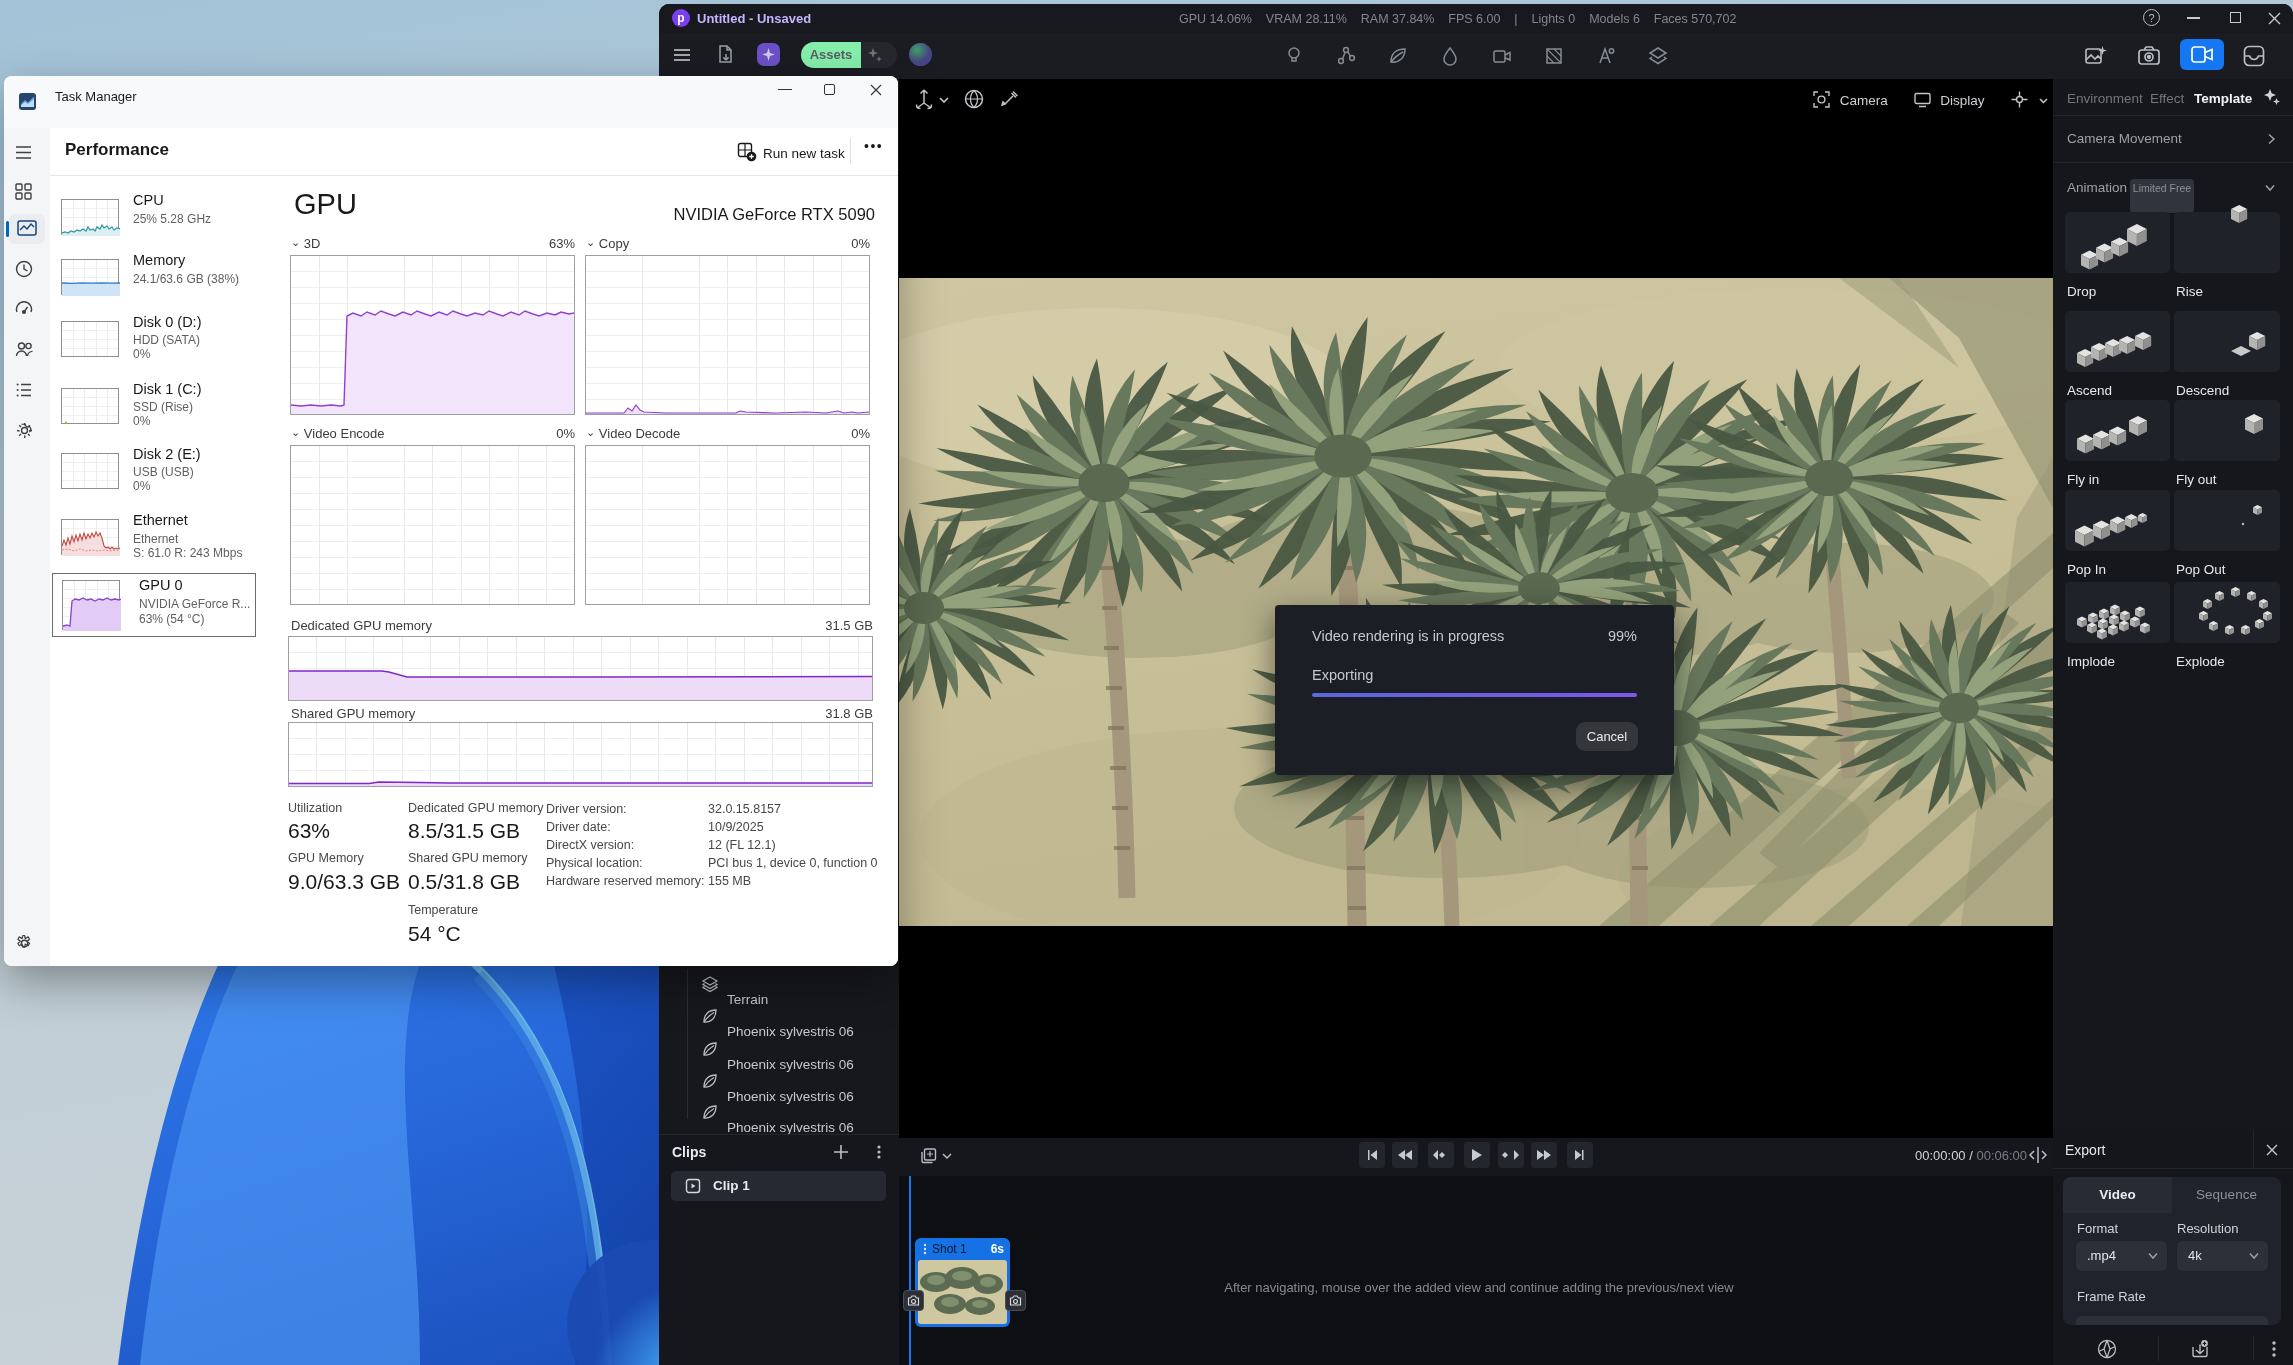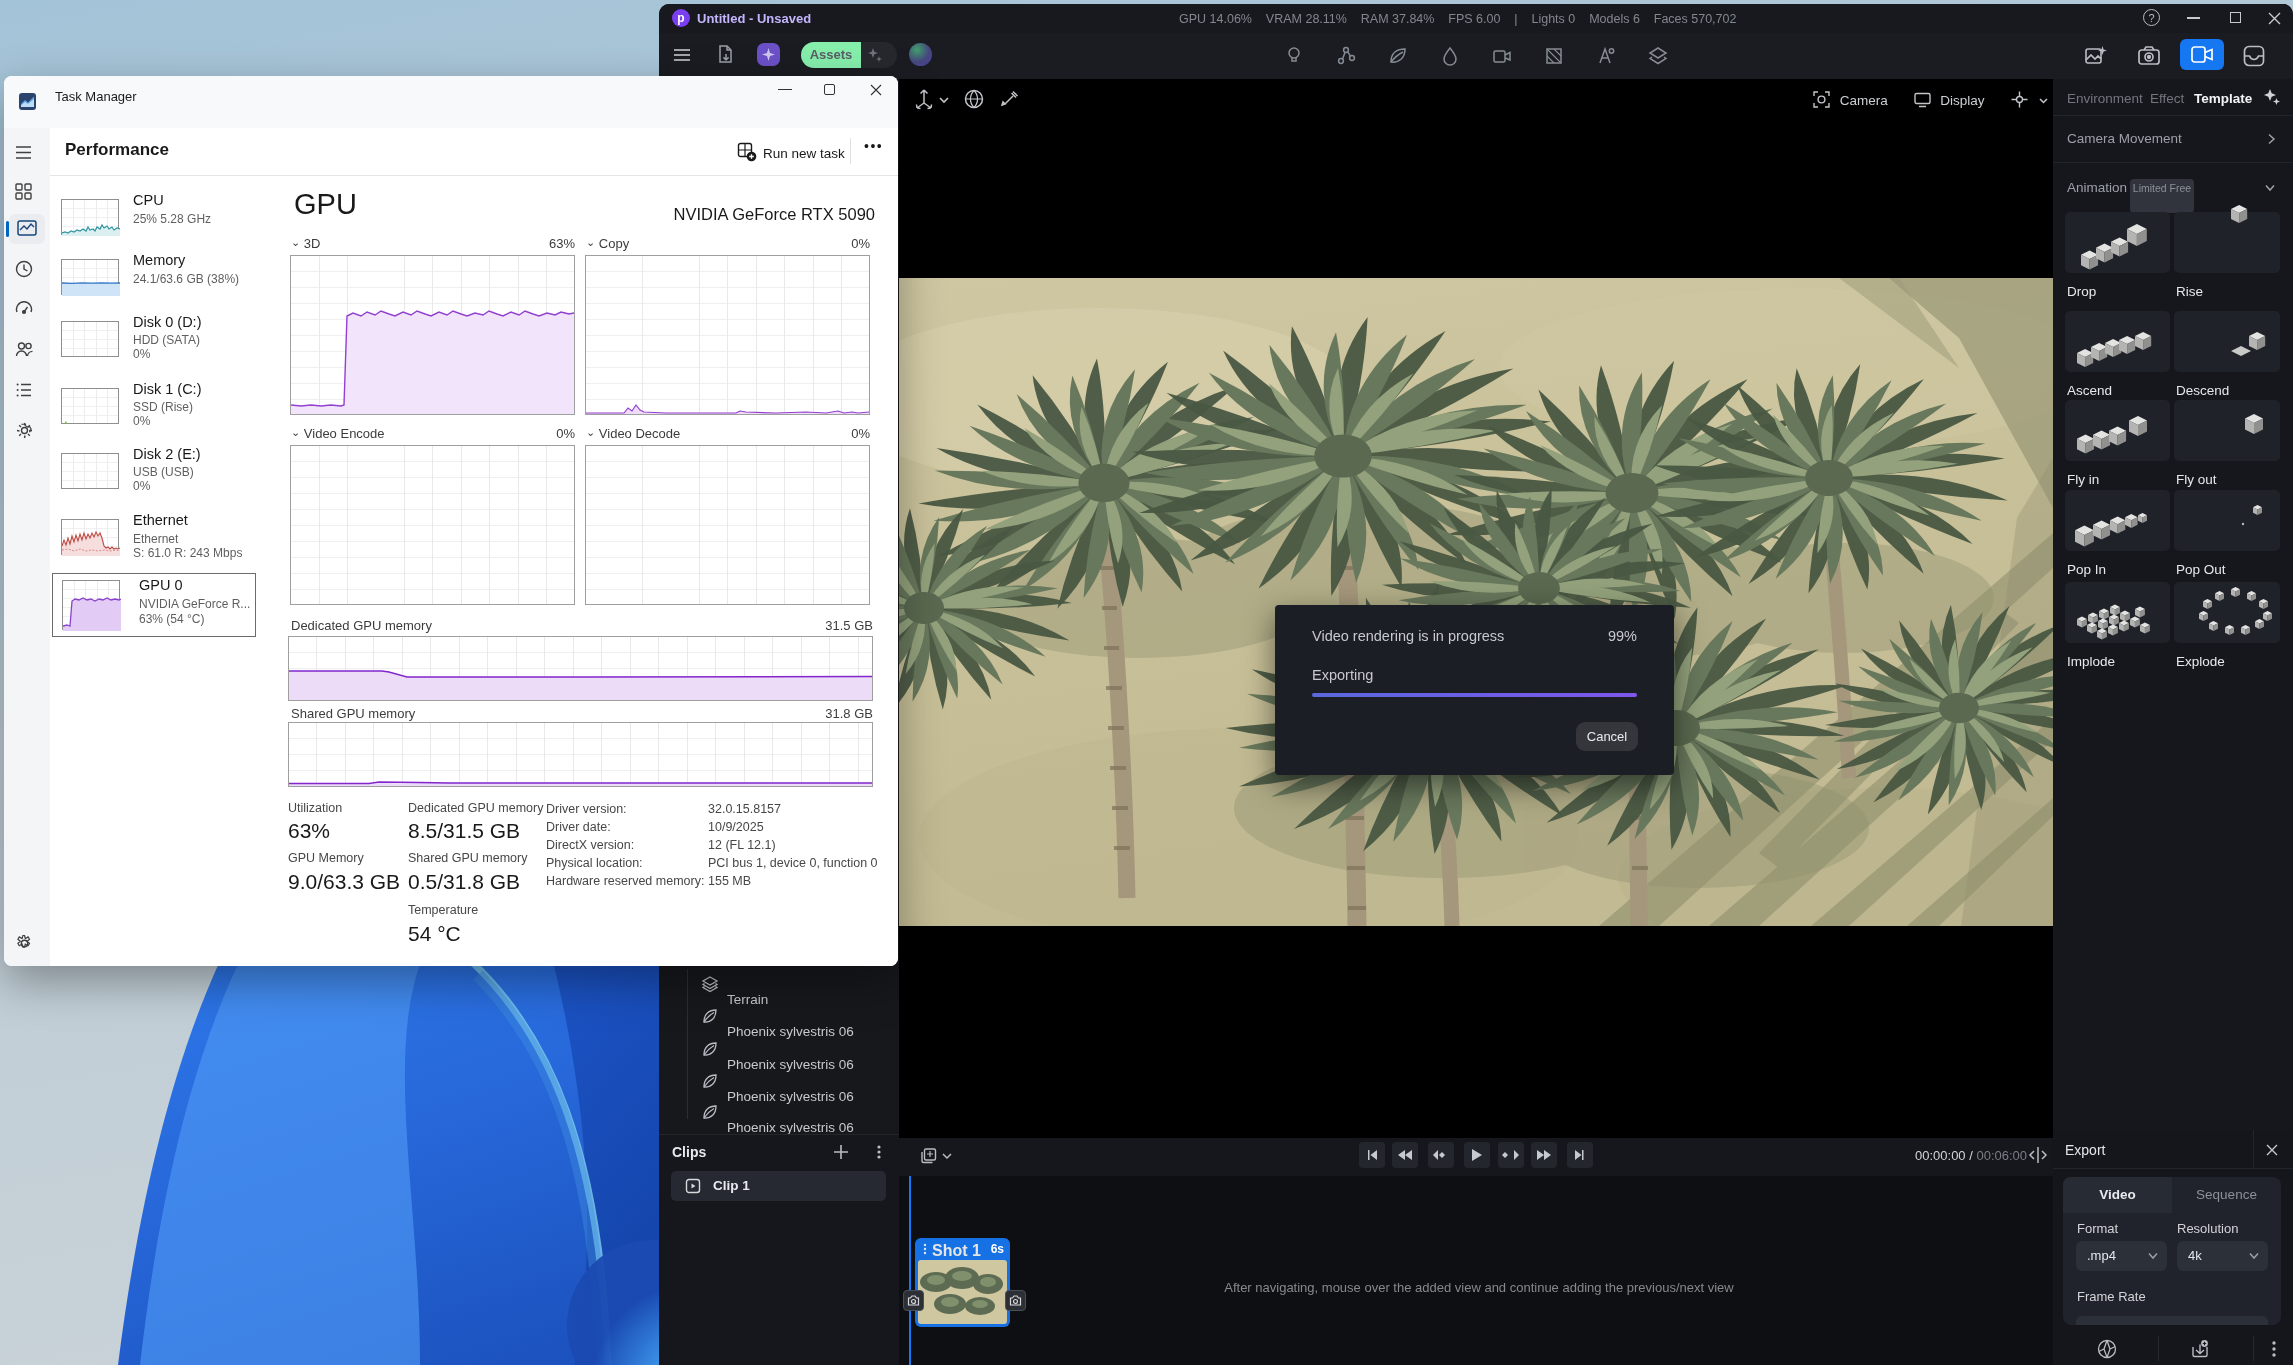--- a/index.html
+++ b/index.html
@@ -520,21 +520,21 @@
         <path d="M11,2 v16 M7,6 L3,10 L7,14 M15,6 L19,10 L15,14"></path>
       </svg>
     <div class="abs" style="left:10px;top:42px;width:2px;height:189px;background:#1779f2;"></div>
     <div class="abs" style="left:300px;top:146px;width:560px;text-align:center;color:#84898f;font-size:13px;">After navigating, mouse over the added view and continue adding the previous/next view</div>
     <div class="abs" style="left:16px;top:104px;width:95px;height:89px;background:#1671e4;border-radius:6px;">
       <svg class="abs" style="left:4px;top:5px;" width="12" height="12" viewBox="0 0 12 12" fill="#dce8fa">
           <circle cx="6" cy="2" r="1.2"></circle>
           <circle cx="6" cy="6" r="1.2"></circle>
           <circle cx="6" cy="10" r="1.2"></circle>
         </svg>
-      <div class="abs" style="left:17px;top:4px;color:#e5e5e5;font-size:16px;font-weight:bold;">Shot 1</div>
+      <div class="abs" style="left:17px;top:4px;color:#0f172a;font-size:12px;font-weight:normal;">Shot 1</div>
       <div class="abs" style="right:6px;top:4px;color:#fff;font-size:12px;font-weight:bold;">6s</div>
       <div class="abs" style="left:3px;top:22px;width:89px;height:64px;border-radius:3px;overflow:hidden;">
         <svg width="89" height="64" viewBox="0 0 89 64">
           <rect width="89" height="64" fill="#cfc7a0"></rect>
           <g fill="#5c6b52">
             <ellipse cx="18" cy="22" rx="16" ry="10"></ellipse>
             <ellipse cx="44" cy="18" rx="17" ry="11"></ellipse>
             <ellipse cx="70" cy="24" rx="15" ry="10"></ellipse>
             <ellipse cx="32" cy="44" rx="16" ry="10"></ellipse>
             <ellipse cx="62" cy="46" rx="15" ry="9"></ellipse>

